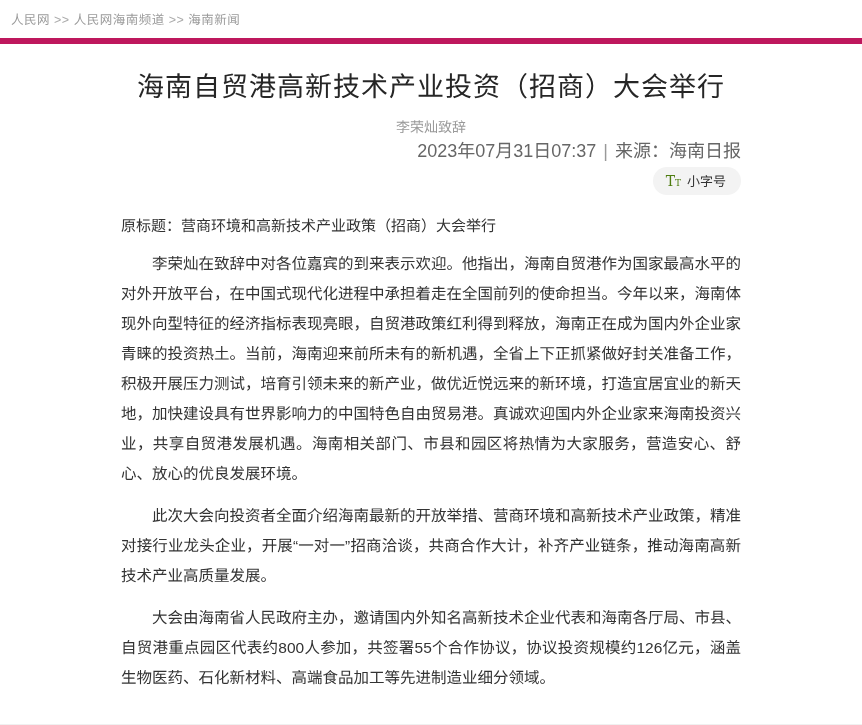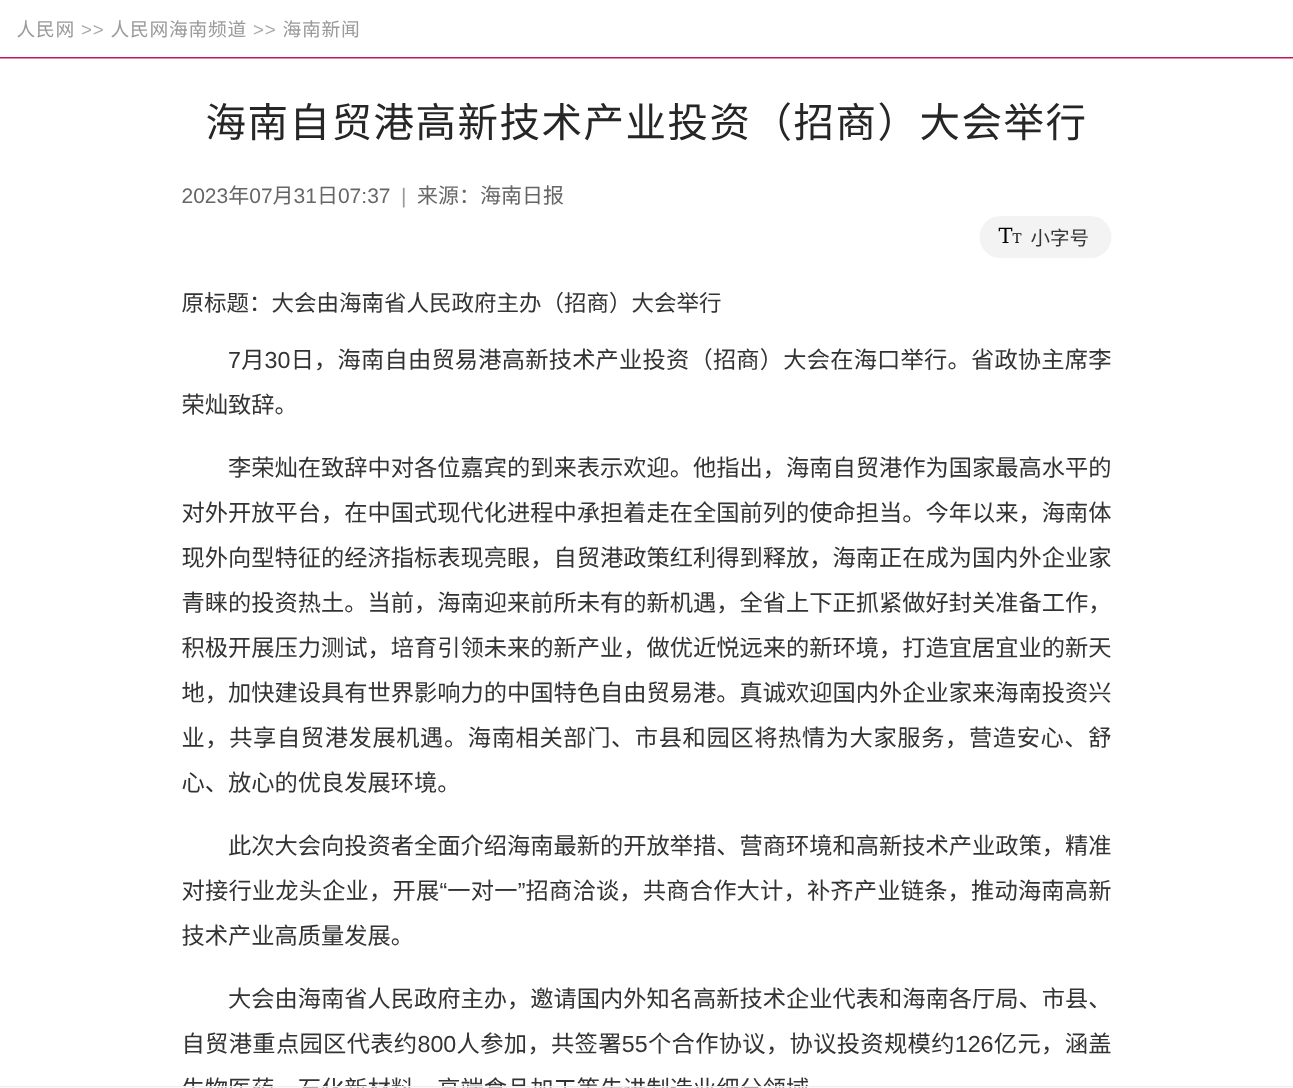--- a/index.html
+++ b/index.html
@@ -8,21 +8,21 @@
     width: 862px;
     height: 725px;
     position: relative;
     overflow: hidden;
     font-family: "Liberation Sans", "DejaVu Sans", sans-serif;
     background: #ffffff;
   }
   
   .breadcrumb-bar {
     padding: 9px 12px 10px 11px;
-    border-bottom: 1px solid #be185d;
+    border-bottom: 6px solid #be185d;
     font-size: 12.5px;
     color: #9a9a9a;
     letter-spacing: .5px;
   }
   .breadcrumb-bar a {
     color: #9a9a9a;
     text-decoration: none;
     cursor: pointer;
   }
   .crumb-sep { margin: 0 4px; color: #aaa; }
@@ -41,23 +41,22 @@
     color: #262626;
     letter-spacing: 1px;
   }
   .article-subtitle {
     margin-top: 12px;
     text-align: center;
     font-size: 14px;
     color: #999999;
   }
   .article-meta {
-    margin-top: 20px;
-    text-align: left;
-    font-size: 14px;
+    text-align: right;
+    font-size: 18px;
     color: #666666;
   }
   .meta-sep { margin: 0 7px; color: #999; }
   .article-meta a { color: #666666; text-decoration: none; cursor: pointer; }
 
   .toolbar {
     margin-top: 5px;
     text-align: right;
     height: 26px;
   }
@@ -68,21 +67,21 @@
     border: none;
     border-radius: 14px;
     padding: 4px 15px 5px 13px;
     font-size: 13px;
     color: #333;
     cursor: pointer;
     font-family: "Liberation Sans", sans-serif;
   }
   .tt-icon {
     font-family: "DejaVu Serif", "Liberation Serif", serif;
-    color: #000000;
+    color: #4d7c0f;
     margin-right: 6px;
     line-height: 1;
   }
   .tt-icon .t-big { font-size: 14px; }
   .tt-icon .t-small { font-size: 9px; }
 
   .article-body {
     margin-top: 22px;
     color: #333333;
   }
@@ -112,35 +111,35 @@
 <body>
 
 <div class="breadcrumb-bar">
   <a>人民网</a><span class="crumb-sep">&gt;&gt;</span><a>人民网海南频道</a><span class="crumb-sep">&gt;&gt;</span><a>海南新闻</a>
 </div>
 
 <div class="article">
 
   <h1 class="article-title">海南自贸港高新技术产业投资（招商）大会举行</h1>
 
+  <div class="article-subtitle">李荣灿致辞</div>
 
   <div class="article-meta">
     <span>2023年07月31日07:37</span><span class="meta-sep">|</span><span>来源：</span><a>海南日报</a>
   </div>
 
   <div class="toolbar">
     <button class="font-size-pill">
       <span class="tt-icon"><span class="t-big">T</span><span class="t-small">T</span></span>
       <span>小字号</span>
     </button>
   </div>
 
   <div class="article-body">
-    <div class="orig-title">原标题：大会由海南省人民政府主办（招商）大会举行</div>
-    <p class="para">7月30日，海南自由贸易港高新技术产业投资（招商）大会在海口举行。省政协主席李荣灿致辞。</p>
+    <div class="orig-title">原标题：营商环境和高新技术产业政策（招商）大会举行</div>
     <p class="para">李荣灿在致辞中对各位嘉宾的到来表示欢迎。他指出，海南自贸港作为国家最高水平的对外开放平台，在中国式现代化进程中承担着走在全国前列的使命担当。今年以来，海南体现外向型特征的经济指标表现亮眼，自贸港政策红利得到释放，海南正在成为国内外企业家青睐的投资热土。当前，海南迎来前所未有的新机遇，全省上下正抓紧做好封关准备工作，积极开展压力测试，培育引领未来的新产业，做优近悦远来的新环境，打造宜居宜业的新天地，加快建设具有世界影响力的中国特色自由贸易港。真诚欢迎国内外企业家来海南投资兴业，共享自贸港发展机遇。海南相关部门、市县和园区将热情为大家服务，营造安心、舒心、放心的优良发展环境。</p>
     <p class="para">此次大会向投资者全面介绍海南最新的开放举措、营商环境和高新技术产业政策，精准对接行业龙头企业，开展“一对一”招商洽谈，共商合作大计，补齐产业链条，推动海南高新技术产业高质量发展。</p>
     <p class="para">大会由海南省人民政府主办，邀请国内外知名高新技术企业代表和海南各厅局、市县、自贸港重点园区代表约800人参加，共签署55个合作协议，协议投资规模约126亿元，涵盖生物医药、石化新材料、高端食品加工等先进制造业细分领域。</p>
 
   </div>
 
 </div>
 
 <div class="page-bottom-line"></div>
 

